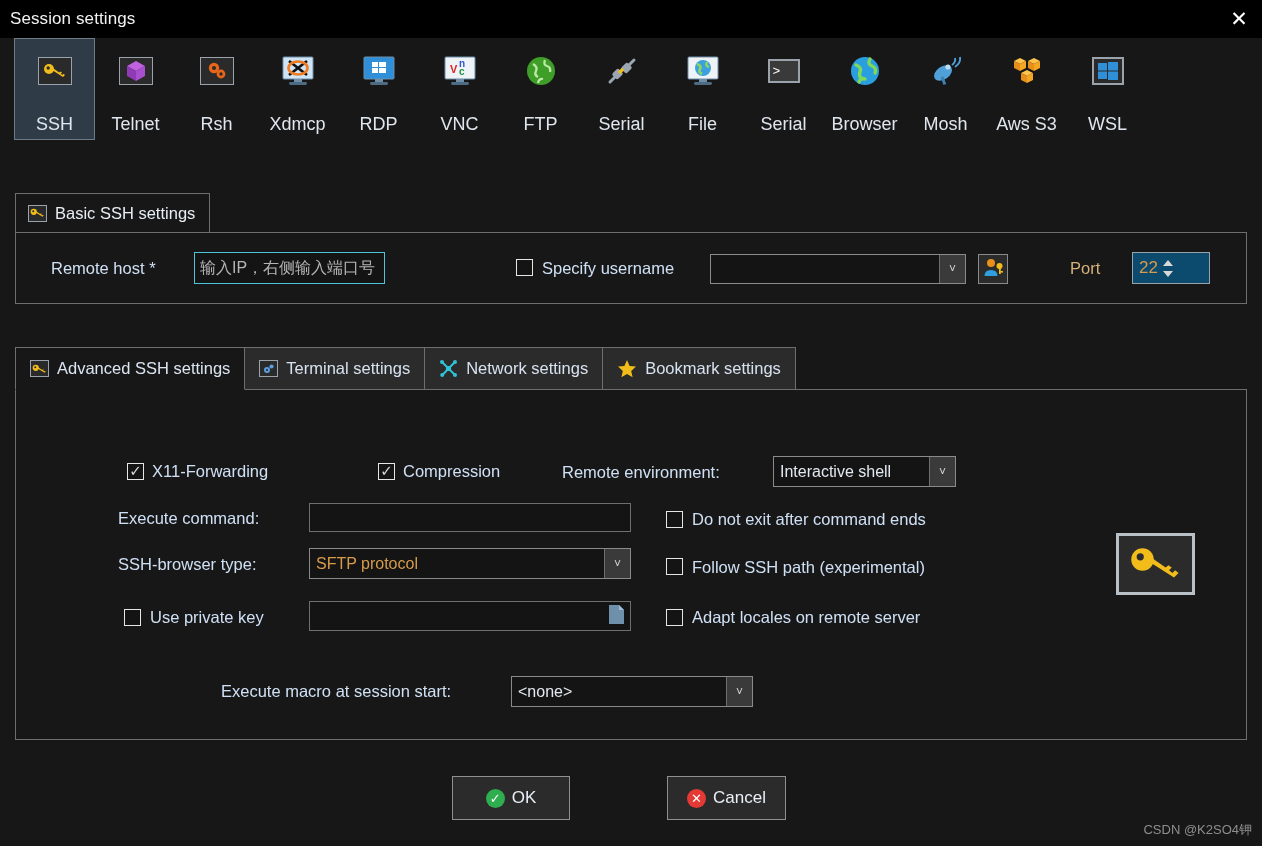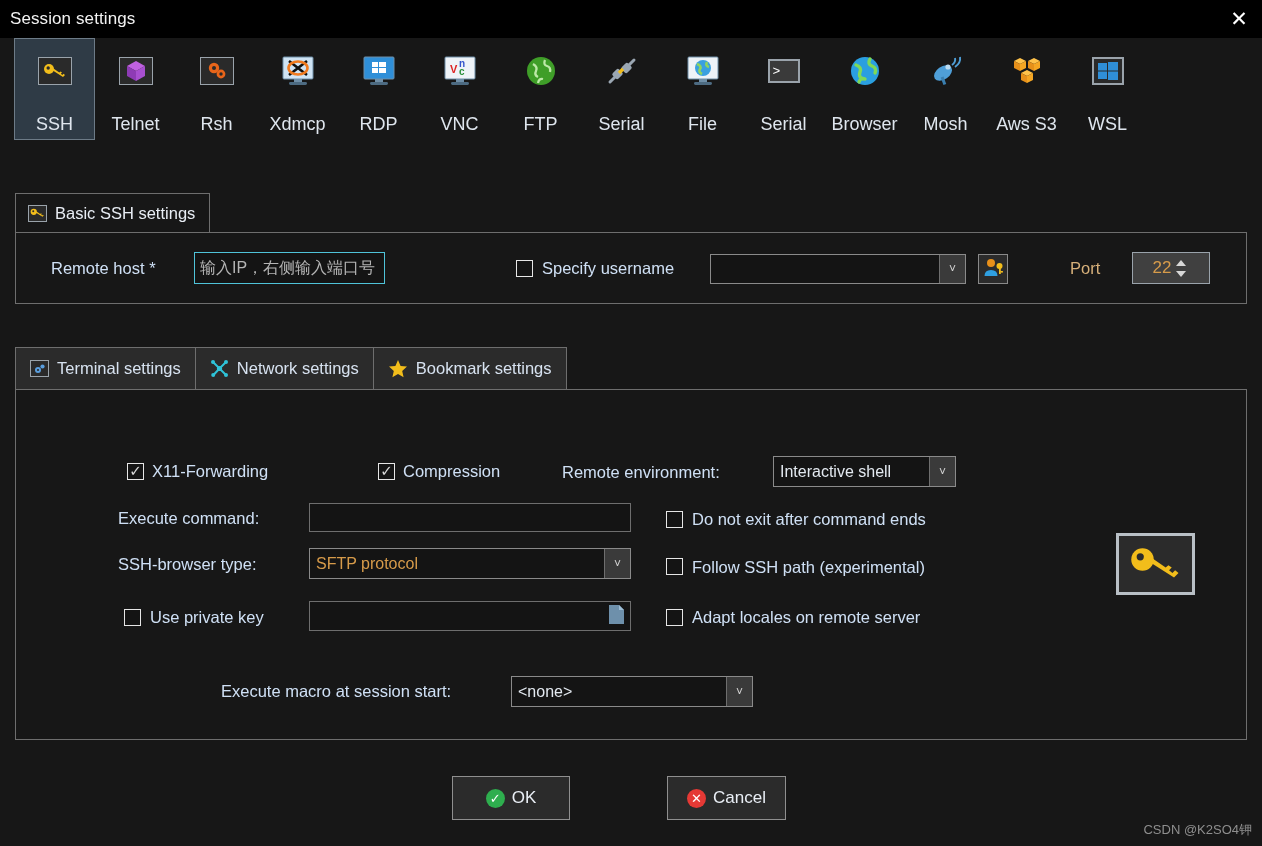--- a/index.html
+++ b/index.html
@@ -183,28 +183,28 @@
     width: 26px;
     height: 100%;
     background: #3a3a3a;
     border-left: 1px solid #6e6e6e;
     display: flex; align-items: center; justify-content: center;
     color: #d2d2d2; font-size: 12px;
     box-sizing: border-box;
   }
 
   .spin {
-    background: #404040;
+    background: #0c4a6e;
     border: 1px solid #9aa3ab;
     box-sizing: border-box;
     height: 32px;
     width: 78px;
     display: flex;
     align-items: center;
-    justify-content: center;
+    justify-content: flex-start;
     padding-left: 6px;
   }
   .spin .val { color: #d79b4a; font-size: 17px; }
   .spin .arrows {
     display: flex; flex-direction: column;
     justify-content: center; align-items: center;
     width: 20px; height: 100%;
     gap: 5px;
     padding-right: 4px;
   }
@@ -543,21 +543,21 @@
 
   <div class="group group-basic">
     <div class="basic-row">
 
       <div class="lab abs" style="left:35px; top:26px;">Remote host *</div>
 
       <div class="textfield focus abs" style="left:178px; top:251px; margin-top:-232px; width:191px; height:32px;">
         <span class="placeholder">输入IP，右侧输入端口号</span>
       </div>
 
-      <div class="abs" style="left:500px; top:26px; display:flex; align-items:center; gap:9px;">
+      <div class="abs" style="left:500px; top:26px; display:flex; align-items:flex-start; gap:9px;">
         <span class="cb"></span>
         <span class="lab">Specify username</span>
       </div>
 
       <div class="combo abs" style="left:694px; top:21px; width:256px;">
         <span class="cv"></span>
         <span class="carat plain">˅</span>
       </div>
 
       <div class="userbtn abs" style="left:962px; top:21px;">
@@ -579,20 +579,34 @@
         <span class="arrows">
           <span class="tri-up"></span>
           <span class="tri-dn"></span>
         </span>
       </div>
     </div>
   </div>
 
   <div class="tabstrip">
 
+    <div class="tab active">
+      <span class="tico">
+        <span class="framed" style="width:19px;height:17px;border:1px solid #9aa3ab;display:inline-flex;">
+          <svg width="15" height="10" viewBox="0 0 24 16">
+              <g fill="#f2bd1b">
+                <circle cx="6" cy="6" r="5"></circle>
+                <circle cx="5.2" cy="5" r="1.6" fill="#2a2a2a"></circle>
+                <path d="M9 7 L20 14 L22 12 L20.5 10.8 L19.3 12 L17.8 10.8 L19 9.6 L17.5 8.5 L16.3 9.6 L10.5 5.5 Z"></path>
+              </g>
+            </svg>
+        </span>
+      </span>
+      <span>Advanced SSH settings</span>
+    </div>
 
     <div class="tab">
       <span class="tico">
         <span class="framed" style="width:19px;height:17px;border:1px solid #9aa3ab;display:inline-flex;">
           <svg width="14" height="12" viewBox="0 0 14 12">
               <circle cx="5" cy="7" r="3" fill="#5a9fe0"></circle>
               <circle cx="5" cy="7" r="1.1" fill="#2a2a2a"></circle>
               <circle cx="9.5" cy="3.5" r="2.1" fill="#5a9fe0"></circle>
             </svg>
         </span>

